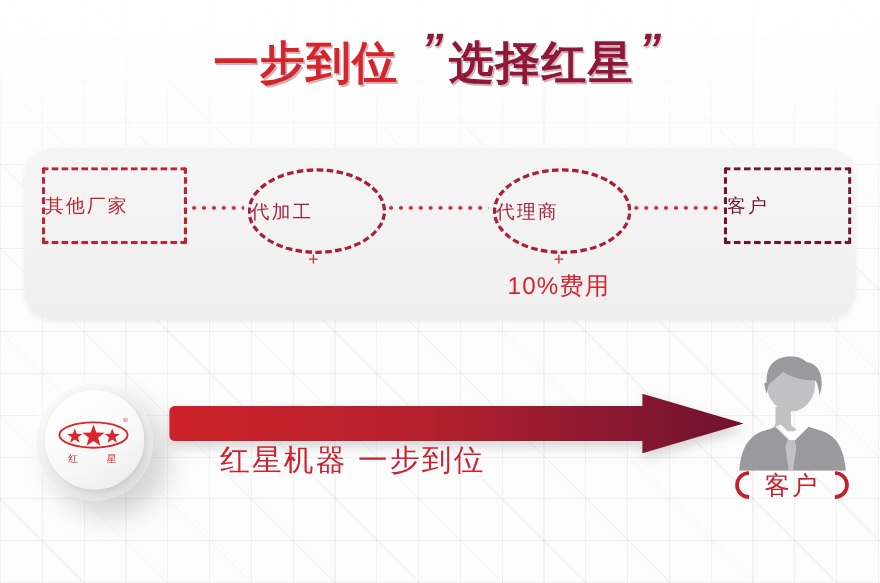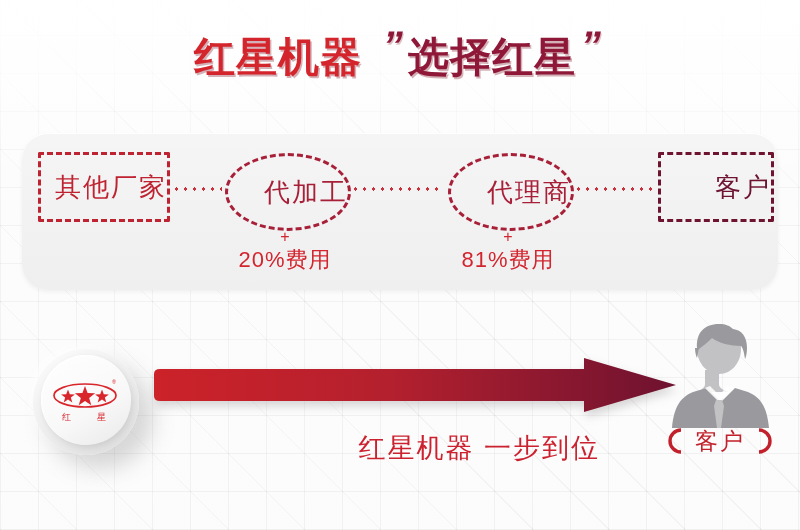--- a/index.html
+++ b/index.html
@@ -69,22 +69,22 @@
     height: 157px;
     background: linear-gradient(180deg,#f5f5f5 0%, #efefef 100%);
     border-radius: 26px;
     box-shadow: 0 2px 4px rgba(0,0,0,0.05), inset 0 1px 0 #fff;
   }
 
   .node {
     position: absolute;
     display: flex;
     align-items: center;
-    justify-content: flex-end;
-    font-size: 26px;
+    justify-content: flex-start;
+    font-size: 17px;
     letter-spacing: 2px;
   }
   .node-rect {
     border: 3px dashed #bf2230;
     color: #bf2230;
     border-radius: 2px;
   }
   .node-rect.dark {
     border-color: #6e1430;
     color: #6e1430;
@@ -165,23 +165,23 @@
     position: absolute;
     left: 148px;
     top: 358px;
     width: 530px;
     height: 54px;
     filter: drop-shadow(2px 5px 5px rgba(120,110,110,0.28));
   }
   #arrow-caption {
     position: absolute;
     left: 200px;
-    top: 430px;
+    top: 400px;
     width: 400px;
-    text-align: right;
+    text-align: left;
     font-size: 27px;
     letter-spacing: 2px;
     color: #cc2230;
   }
 
   
   #customer-figure {
     position: absolute;
     left: 663px;
     top: 320px;
@@ -208,21 +208,21 @@
     width: 15px;
     height: 28px;
   }
 </style>
 </head>
 <body>
 
 <div id="poster">
 
   <div id="headline">
-    <span class="hl-part hl-red">红星机器</span>
+    <span class="hl-part hl-red">一步到位</span>
     <span class="hl-gap"></span>
     <span class="hl-quote">”</span>
     <span class="hl-part hl-dark">选择红星</span>
     <span class="hl-quote">”</span>
   </div>
 
   <div id="flow-panel">
 
     <div class="connector" id="conn-1"></div>
     <div class="connector" id="conn-2"></div>
@@ -239,26 +239,25 @@
     <div class="node node-ellipse" id="node-process">
       <span>代加工</span>
     </div>
 
     <div class="node node-rect dark" id="node-customer">
       <span>客户</span>
     </div>
 
     <div class="fee" id="fee-process">
       <div class="plus">+</div>
-      <div class="amount">20%费用</div>
     </div>
 
     <div class="fee" id="fee-agent">
       <div class="plus">+</div>
-      <div class="amount">81%费用</div>
+      <div class="amount">10%费用</div>
     </div>
   </div>
 
   <div id="logo-badge">
     <div id="logo-inner">
       <svg id="logo-mark" viewBox="0 0 140 88">
         <ellipse cx="68" cy="33" rx="62" ry="23" fill="none" stroke="#d8262c" stroke-width="3.4"></ellipse>
         <polygon points="34,21 37.6,30.6 47.8,30.9 39.7,37.1 42.6,47 34,41.2 25.4,47 28.3,37.1 20.2,30.9 30.4,30.6" fill="#d8262c"></polygon>
         <polygon points="68,14 73.2,28.2 88.2,28.6 76.3,37.8 80.6,52.4 68,43.8 55.4,52.4 59.7,37.8 47.8,28.6 62.8,28.2" fill="#d8262c"></polygon>
         <polygon points="102,21 105.6,30.6 115.8,30.9 107.7,37.1 110.6,47 102,41.2 93.4,47 96.3,37.1 88.2,30.9 98.4,30.6" fill="#d8262c"></polygon>

